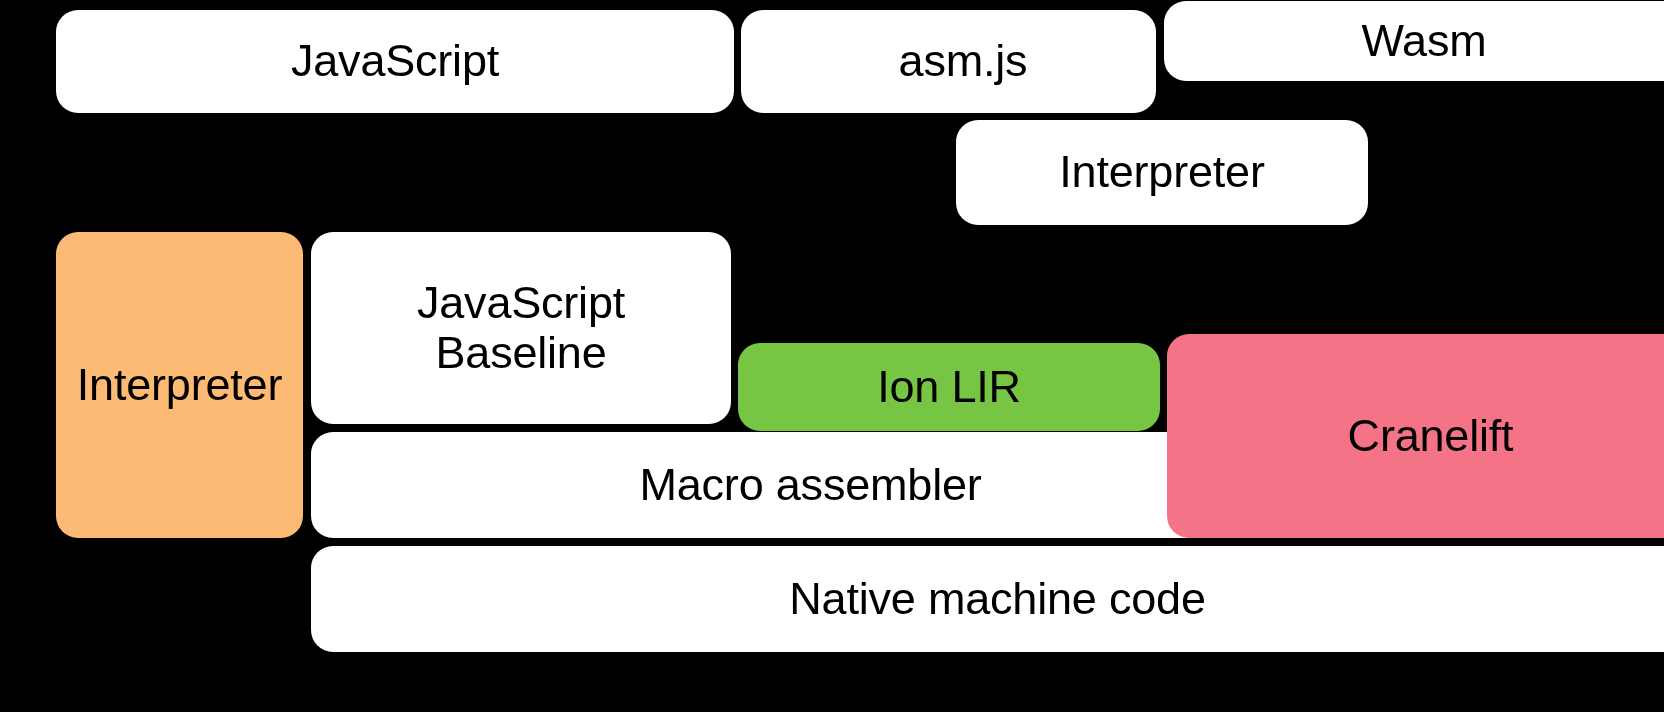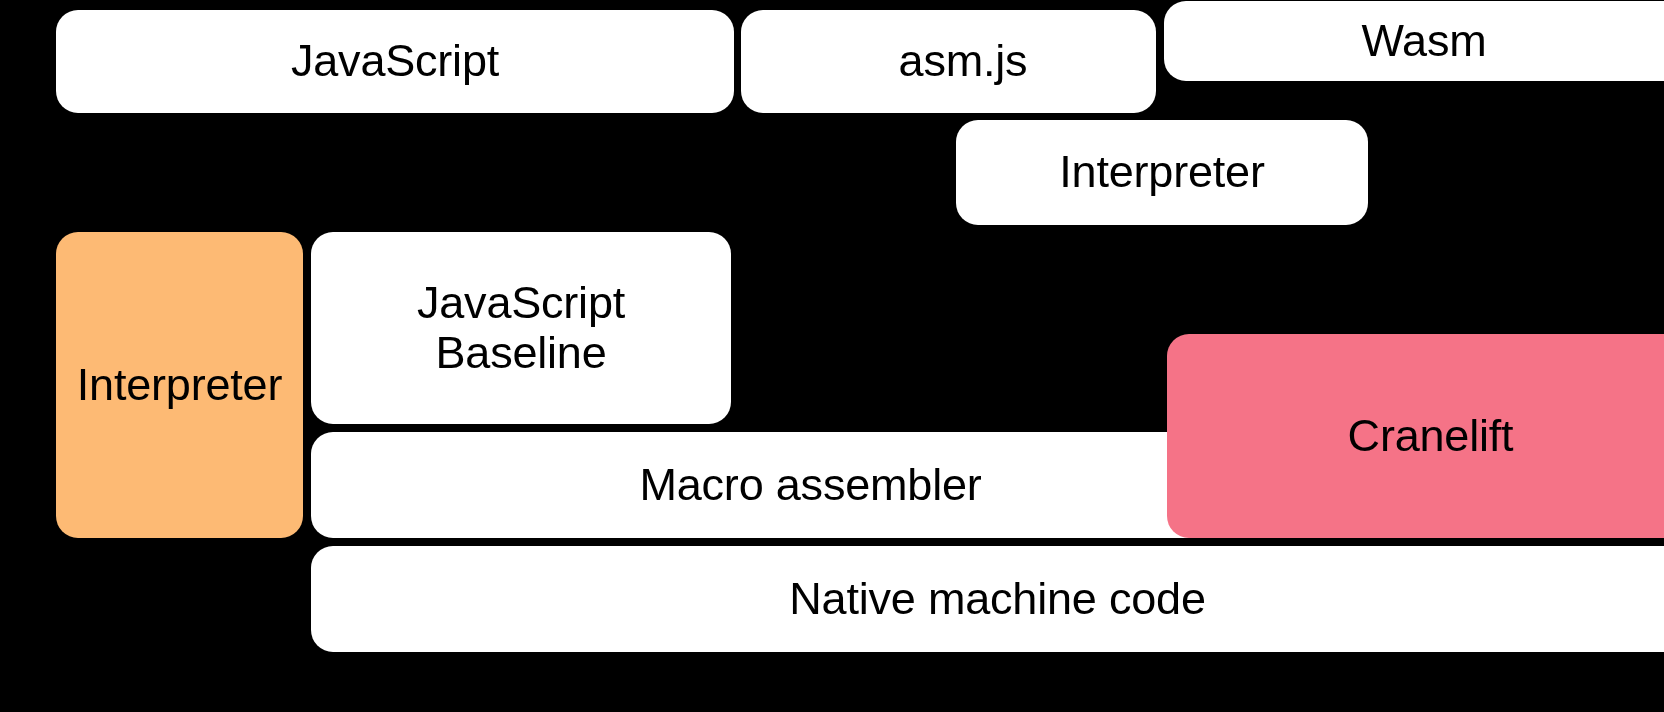--- a/index.html
+++ b/index.html
@@ -74,20 +74,21 @@
 
 
   <div class="node fill-white" id="n-baldrmonkey">Interpreter</div>
 
   <div class="node fill-gray" id="n-interpreter">Interpreter</div>
 
   <div class="node fill-white" id="n-jsbaseline">JavaScript
 Baseline</div>
 
 
+  <div class="node fill-green" id="n-ionlir">Ion LIR</div>
 
   <div class="node fill-white" id="n-macroassembler">Macro assembler</div>
 
   <div class="node fill-pink" id="n-cranelift">Cranelift</div>
 
   <div class="node fill-white" id="n-nativecode">Native machine code</div>
 
 </div>
 
 </body></html>

